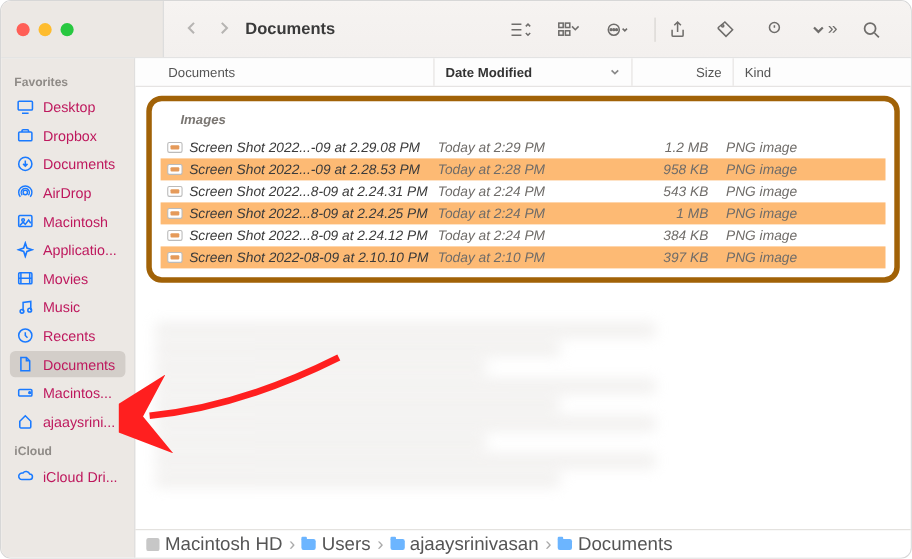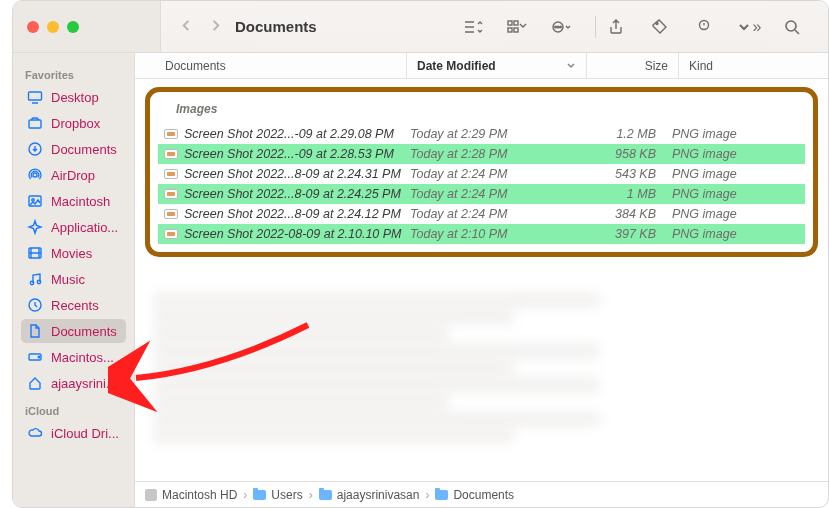--- a/index.html
+++ b/index.html
@@ -13,21 +13,20 @@
     color: #333;
   }
   .window {
     display: flex;
     flex-direction: column;
     height: 508px;
     border: 1px solid #d7d7d7;
     border-radius: 10px;
     overflow: hidden;
     background: #fff;
-    margin-left: 12px;
   }
   
   .toolbar {
     display: flex;
     align-items: center;
     height: 52px;
     background: linear-gradient(#f6f3f1,#f3f0ee);
     border-bottom: 1px solid #dcdcdc;
     padding-right: 8px;
     position: relative;
@@ -152,21 +151,21 @@
     padding: 4px 0 8px 18px;
   }
   .file-rows { display:flex; flex-direction:column; }
   .file-row {
     display: flex;
     align-items: center;
     height: 20px;
     font-size: 12.5px;
     color: #3b3b3b;
   }
-  .file-row.alt { background: #86efac; }
+  .file-row.alt { background: #fdba74; }
   .cell { overflow:hidden; white-space:nowrap; text-overflow:ellipsis; }
   .cell.name { width: 246px; display:flex; align-items:center; gap:6px; padding-left:6px; }
   .cell.date { width: 172px; color:#6f6c69; padding-left:6px; }
   .cell.size { width: 92px; text-align:right; color:#6f6c69; padding-right:12px; }
   .cell.kind { flex:1; color:#6f6c69; padding-left:4px; }
   .thumb {
     width: 14px; height: 10px; background:#fff; border:1px solid #bbb; border-radius:2px; position:relative; flex-shrink:0;
   }
   .thumb::after { content:''; position:absolute; inset:2px; background:#e59a5a; border-radius:1px; }
   .blurred {
@@ -182,21 +181,21 @@
   .b-row.s1 { width:55%; }
   .b-row.s2 { width:68%; }
   .b-row.s3 { width:45%; }
   
   .pathbar {
     height: 26px;
     border-top: 1px solid #e2dfdc;
     display: flex;
     align-items: center;
     gap: 6px;
-    font-size: 12px;
+    font-size: 17px;
     color: #555;
     padding: 0 10px;
   }
   .path-item { display:flex; align-items:center; gap:5px; }
   .path-sep { color:#aaa; }
   .disk-icon { width:12px; height:12px; background:#c7c7c7; border-radius:2px; }
   .folder-icon-sm { width:13px; height:10px; background:#6cb5ff; border-radius:1px 2px 2px 2px; position:relative; }
   .folder-icon-sm::before { content:''; position:absolute; top:-2px; left:0; width:5px; height:3px; background:#6cb5ff; border-radius:1px 1px 0 0; }
   
   .arrow-svg {

